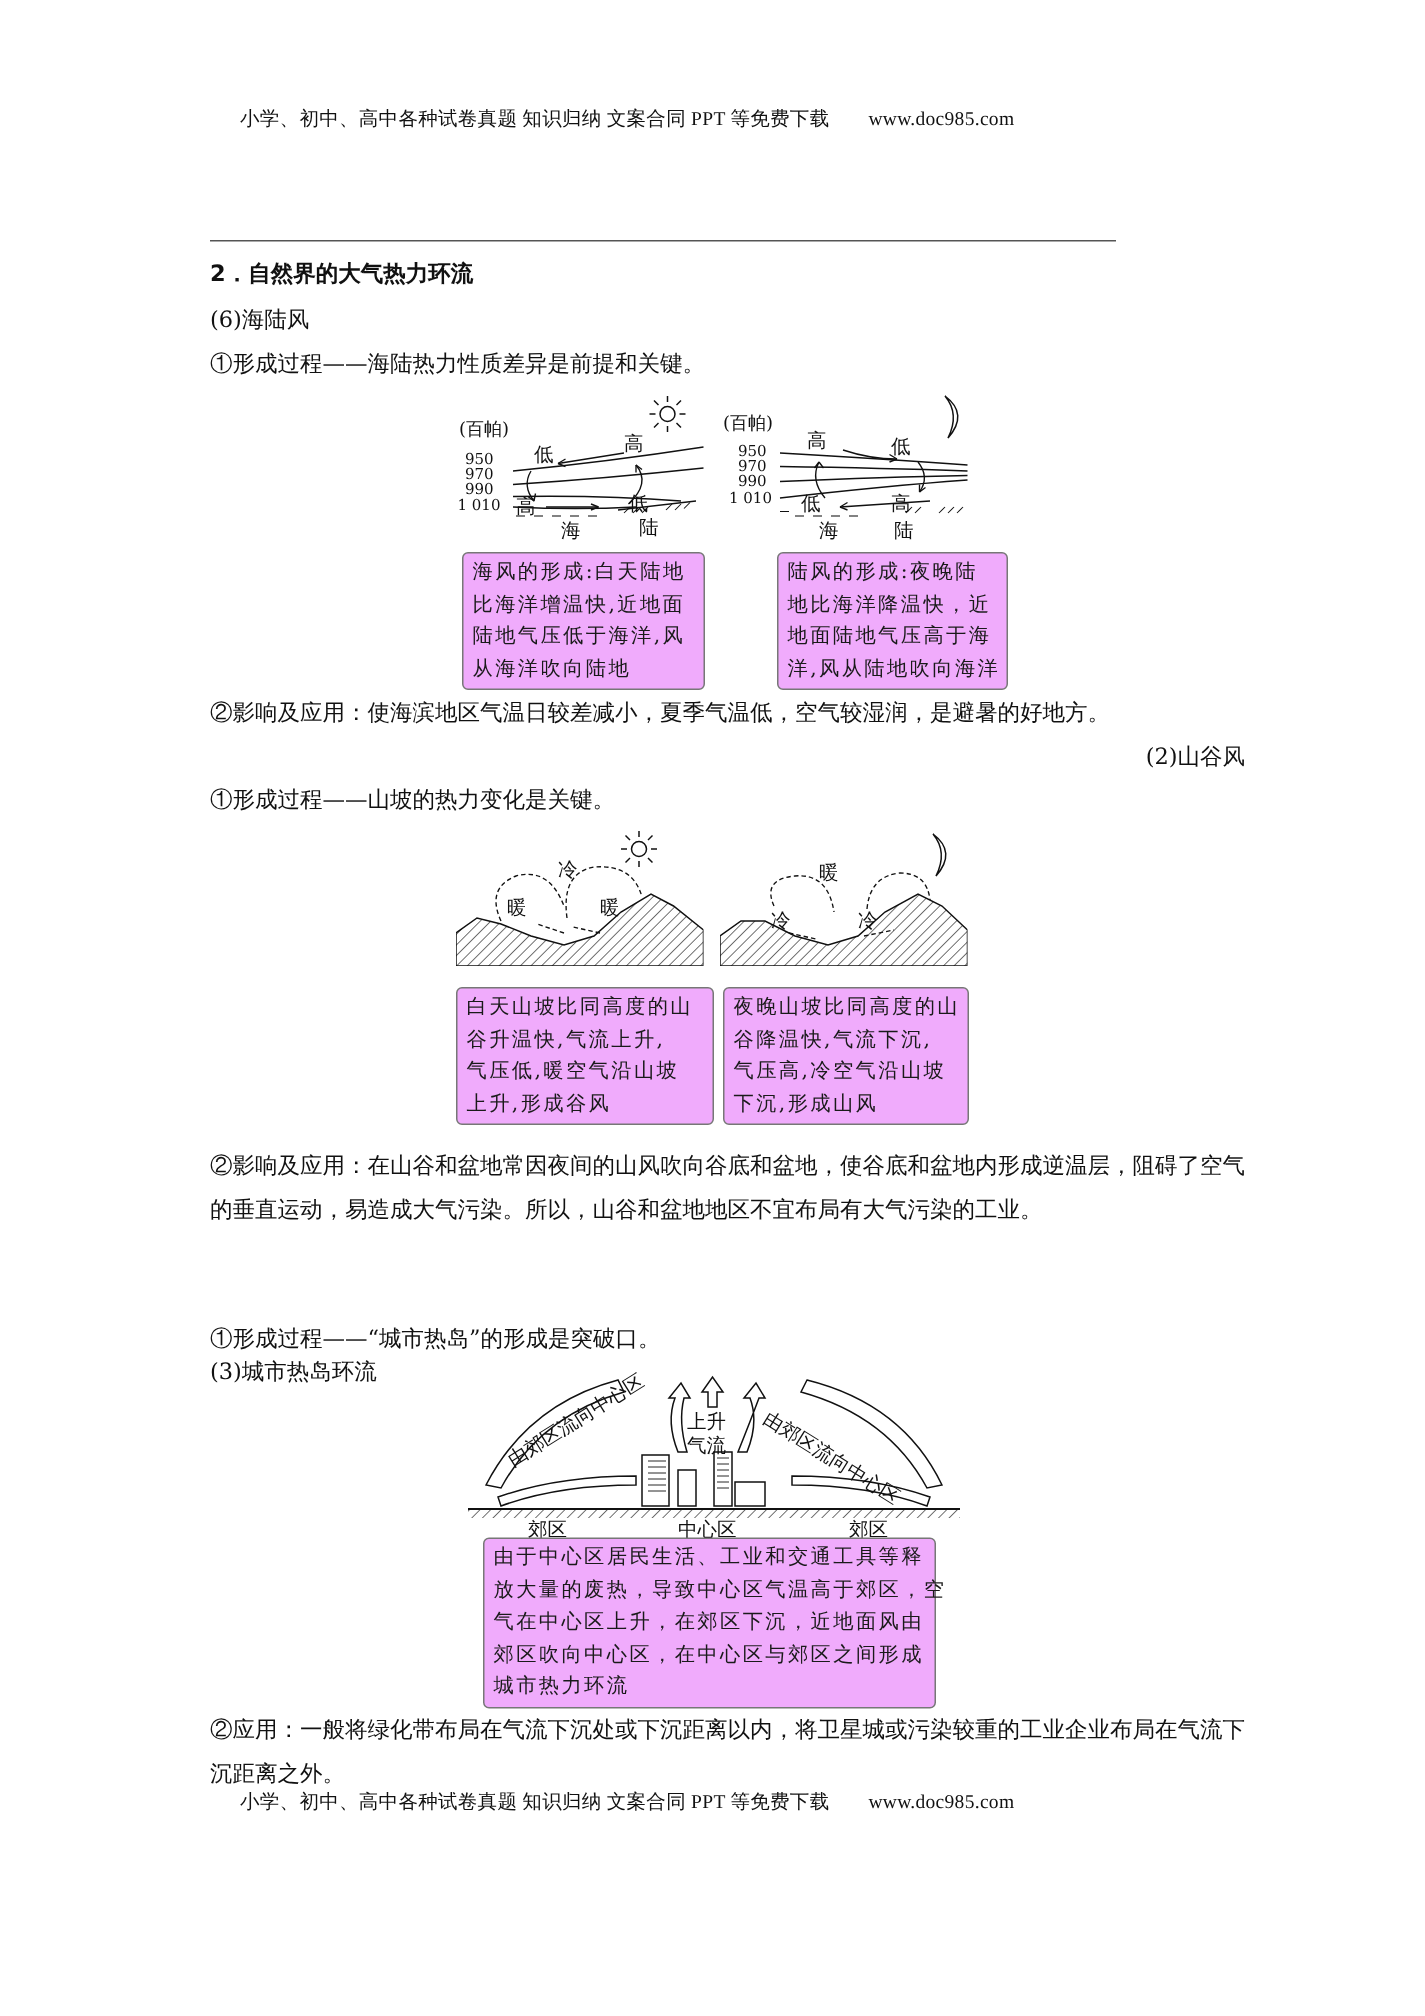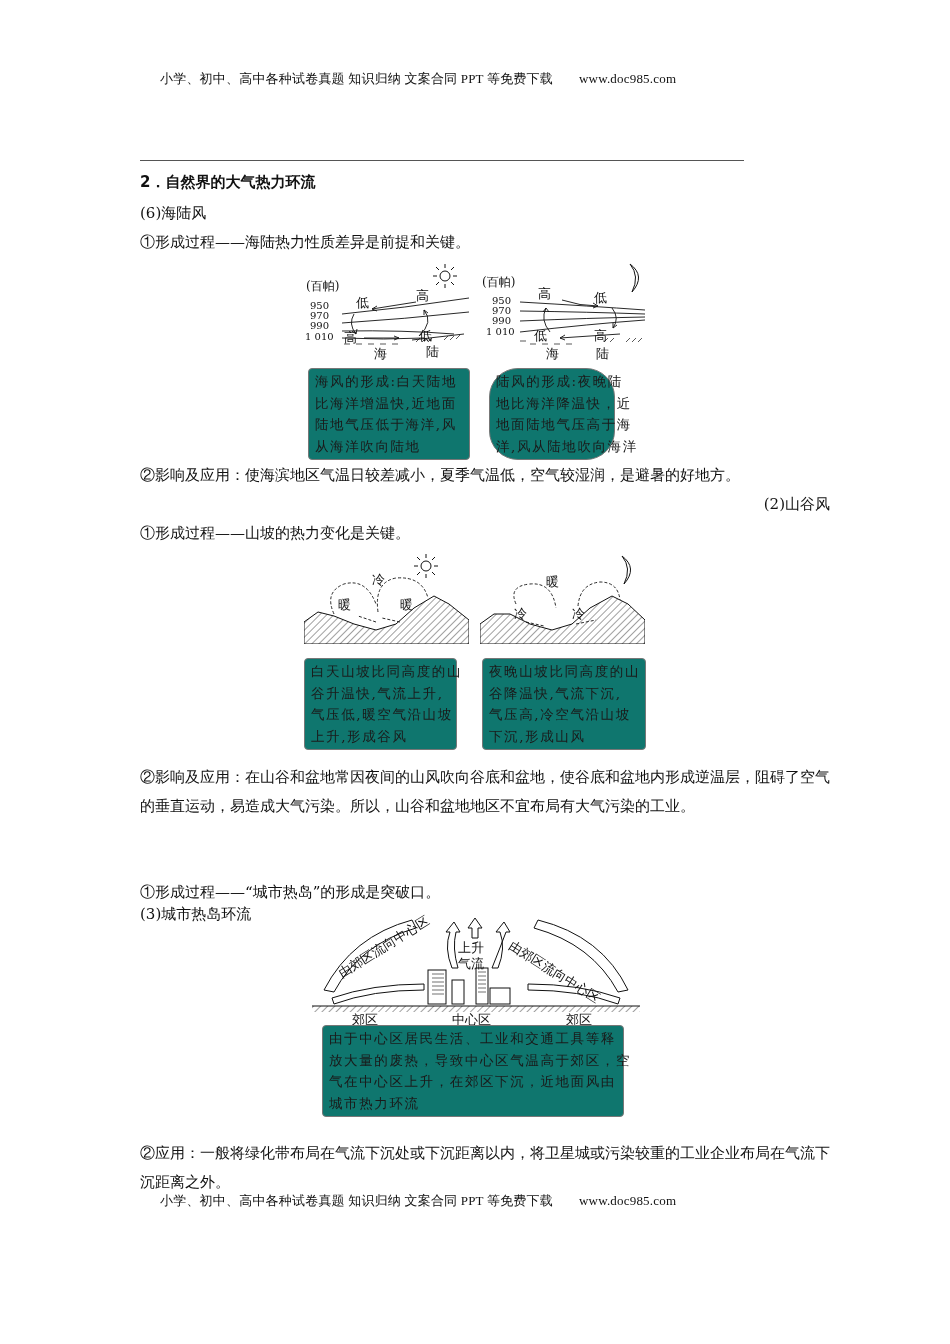--- a/index.html
+++ b/index.html
@@ -29,21 +29,21 @@
     white-space: nowrap;
   }
   .para.wrap { white-space: normal; text-align: justify; text-align-last: left; }
   .h-bold {
     font-family: "DejaVu Sans", "Liberation Sans", sans-serif;
     font-weight: bold; font-size: 15px;
   }
   .box {
     border: 1px solid #777;
     border-radius: 4px;
-    background: #0f766e;
+    background: #f0abfc;
     font-size: 13.5px;
     line-height: 21.5px;
     padding: 2px 5px 2px 6px;
     letter-spacing: 1.6px;
     color: #1a1a1a;
   }
   .box .ln { display: block; white-space: nowrap; }
   svg text { font-family: "DejaVu Serif", "Liberation Serif", serif; fill: #111; }
 </style>
 </head>
@@ -153,21 +153,21 @@
   <text x="66" y="96" font-size="13">海</text>
   <text x="116" y="96" font-size="13">陆</text>
 </svg>
 
 <div class="abs box" style="left:308px; top:368px; width:162px;">
   <span class="ln">海风的形成:白天陆地</span>
   <span class="ln">比海洋增温快,近地面</span>
   <span class="ln">陆地气压低于海洋,风</span>
   <span class="ln">从海洋吹向陆地</span>
 </div>
-<div class="abs box" style="left:489px; top:368px; width:126px;border-radius:29px;">
+<div class="abs box" style="left:518px; top:368px; width:154px;">
   <span class="ln">陆风的形成:夜晚陆</span>
   <span class="ln">地比海洋降温快，近</span>
   <span class="ln">地面陆地气压高于海</span>
   <span class="ln">洋,风从陆地吹向海洋</span>
 </div>
 
 <div class="abs para" style="top:461px;">②影响及应用：使海滨地区气温日较差减小，夏季气温低，空气较湿润，是避暑的好地方。</div>
 
 <div class="abs para" style="top:490px;text-align:right;">(2)山谷风</div>
 <div class="abs para" style="top:519px;">①形成过程——山坡的热力变化是关键。</div>
@@ -211,21 +211,21 @@
   <g stroke="#111" stroke-width="0.9" fill="none" stroke-dasharray="3 2">
     <path d="M36 52 Q28 34 50 32 Q72 30 76 56"></path>
     <path d="M98 54 Q100 32 120 30 Q138 30 140 48"></path>
     <path d="M46 70 L64 74 M96 72 L116 68"></path>
   </g>
   <text x="66" y="34" font-size="13">暖</text>
   <text x="34" y="66" font-size="13">冷</text>
   <text x="92" y="66" font-size="13">冷</text>
 </svg>
 
-<div class="abs box" style="left:304px; top:658px; width:153px;">
+<div class="abs box" style="left:304px; top:658px; width:172px;">
   <span class="ln">白天山坡比同高度的山</span>
   <span class="ln">谷升温快,气流上升,</span>
   <span class="ln">气压低,暖空气沿山坡</span>
   <span class="ln">上升,形成谷风</span>
 </div>
 <div class="abs box" style="left:482px; top:658px; width:164px;">
   <span class="ln">夜晚山坡比同高度的山</span>
   <span class="ln">谷降温快,气流下沉,</span>
   <span class="ln">气压高,冷空气沿山坡</span>
   <span class="ln">下沉,形成山风</span>
@@ -279,20 +279,21 @@
   <text x="146" y="60" font-size="13">气流</text>
   <text x="40" y="116" font-size="13">郊区</text>
   <text x="140" y="116" font-size="13">中心区</text>
   <text x="254" y="116" font-size="13">郊区</text>
 </svg>
 
 <div class="abs box" style="left:322px; top:1025px; width:302px;">
   <span class="ln">由于中心区居民生活、工业和交通工具等释</span>
   <span class="ln">放大量的废热，导致中心区气温高于郊区，空</span>
   <span class="ln">气在中心区上升，在郊区下沉，近地面风由</span>
+  <span class="ln">郊区吹向中心区，在中心区与郊区之间形成</span>
   <span class="ln">城市热力环流</span>
 </div>
 
 <div class="abs para wrap" style="top:1139px;">②应用：一般将绿化带布局在气流下沉处或下沉距离以内，将卫星城或污染较重的工业企业布局在气流下沉距离之外。</div>
 
 <div class="abs watermark" style="left:160px; top:1192px;">
   <span>小学、初中、高中各种试卷真题  知识归纳  文案合同  PPT 等免费下载</span><span class="url">www.doc985.com</span>
 </div>
 
 </body></html>

